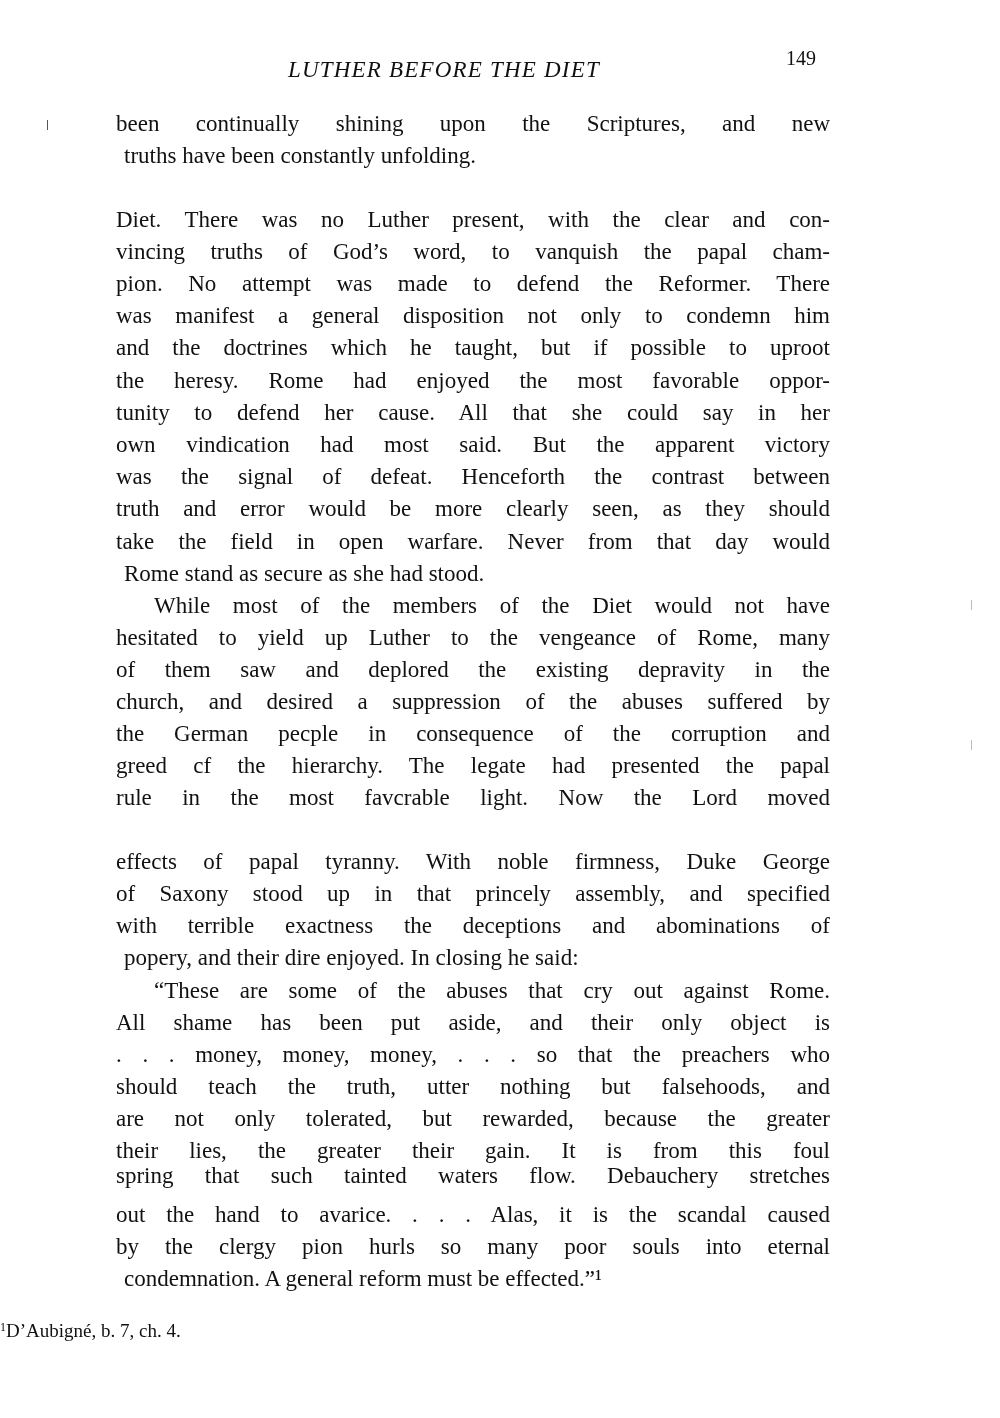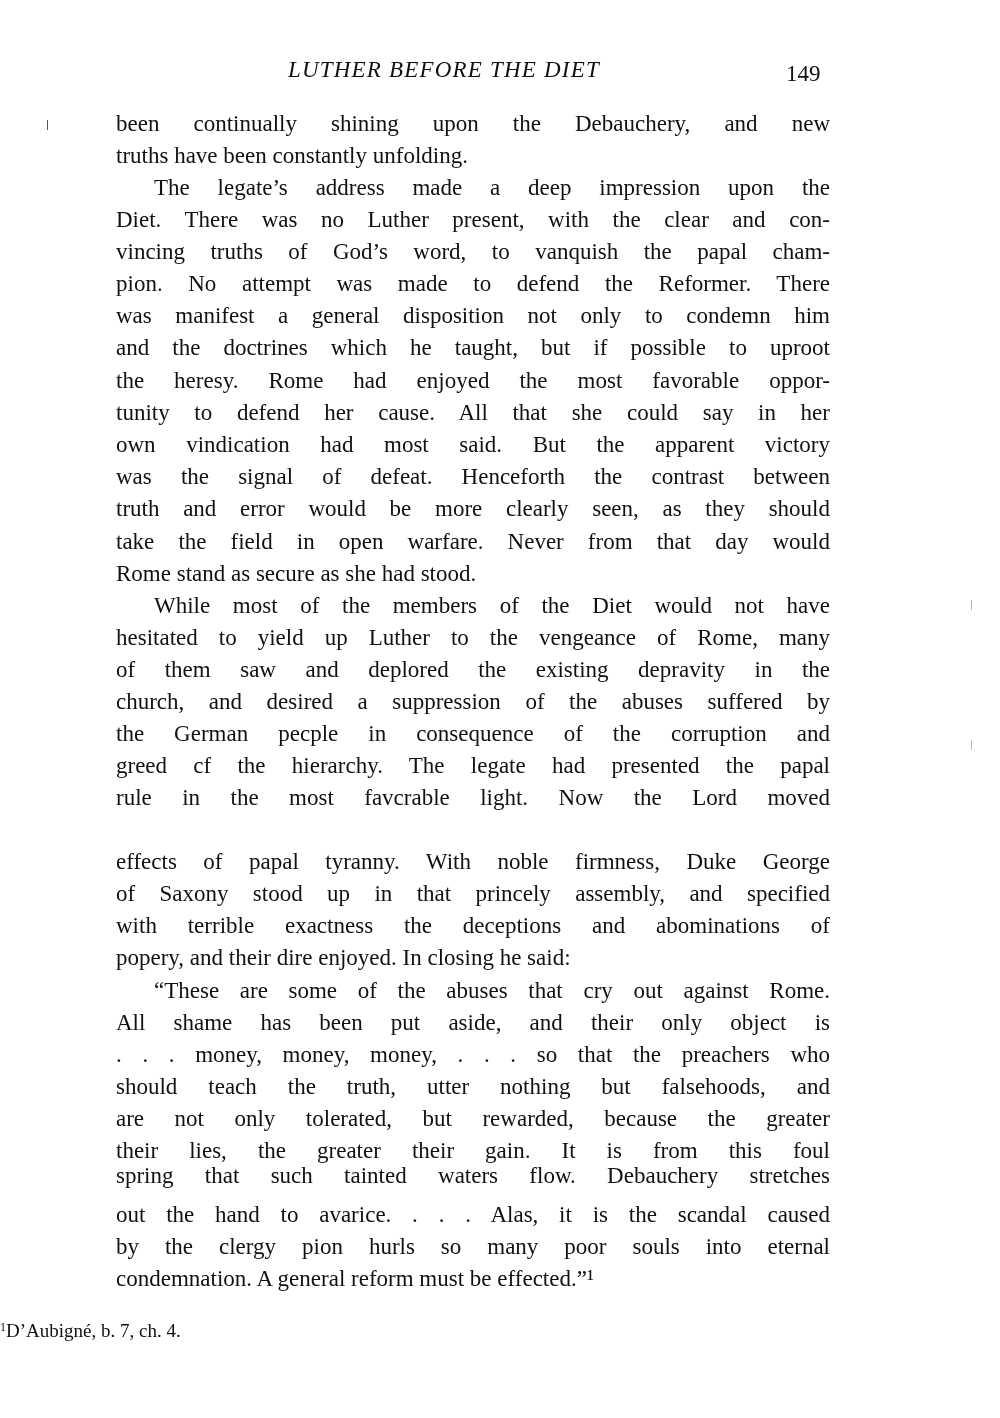--- a/index.html
+++ b/index.html
@@ -26,23 +26,23 @@
       top: 56px;
       left: 288px;
       font-size: 23px;
       font-style: italic;
       letter-spacing: 1.2px;
       line-height: 28px;
       white-space: nowrap;
     }
     .page-number {
       position: absolute;
-      top: 60px;
+      top: 44px;
       left: 786px;
-      font-size: 23px;
+      font-size: 20px;
       line-height: 28px;
       white-space: nowrap;
       text-align: right;
     }
     .line {
       position: absolute;
       left: 116px;
       width: 714px;
       font-size: 23px;
       line-height: 28px;
@@ -50,20 +50,21 @@
       text-align: justify;
       text-align-last: justify;
       overflow: visible;
     }
     .line.indent {
       left: 154px;
       width: 676px;
     }
     .line.last {
       text-align-last: left;
+      margin-left: 8px;
     }
     .footnote {
       position: absolute;
       top: 1315px;
       left: 0;
       width: 1000px;
       text-align: left;
       font-size: 19px;
       line-height: 24px;
       white-space: nowrap;
@@ -79,24 +80,23 @@
     }
   </style>
 </head>
 <body>
 
 <div class="page">
 
   <div class="running-head">LUTHER BEFORE THE DIET</div>
   <div class="page-number">149</div>
 
-  <div class="line" style="top:110px">been continually shining upon the Debauchery, and new</div>
+  <div class="line" style="top:110px">been continually shining upon the Scriptures, and new</div>
   <div class="line last" style="top:142px">truths have been constantly unfolding.</div>
 
-  <div class="line indent" style="top:174px">The legate’s address made a deep impression upon the</div>
   <div class="line" style="top:206px">Diet.  There was no Luther present, with the clear and con-</div>
   <div class="line" style="top:238px">vincing truths of God’s word, to vanquish the papal cham-</div>
   <div class="line" style="top:270px">pion.  No attempt was made to defend the Reformer.  There</div>
   <div class="line" style="top:302px">was manifest a general disposition not only to condemn him</div>
   <div class="line" style="top:334px">and the doctrines which he taught, but if possible to uproot</div>
   <div class="line" style="top:367px">the heresy.  Rome had enjoyed the most favorable oppor-</div>
   <div class="line" style="top:399px">tunity to defend her cause.  All that she could say in her</div>
   <div class="line" style="top:431px">own vindication had most said.  But the apparent victory</div>
   <div class="line" style="top:463px">was the signal of defeat.  Henceforth the contrast between</div>
   <div class="line" style="top:528px">take the field in open warfare.  Never from that day would</div>

